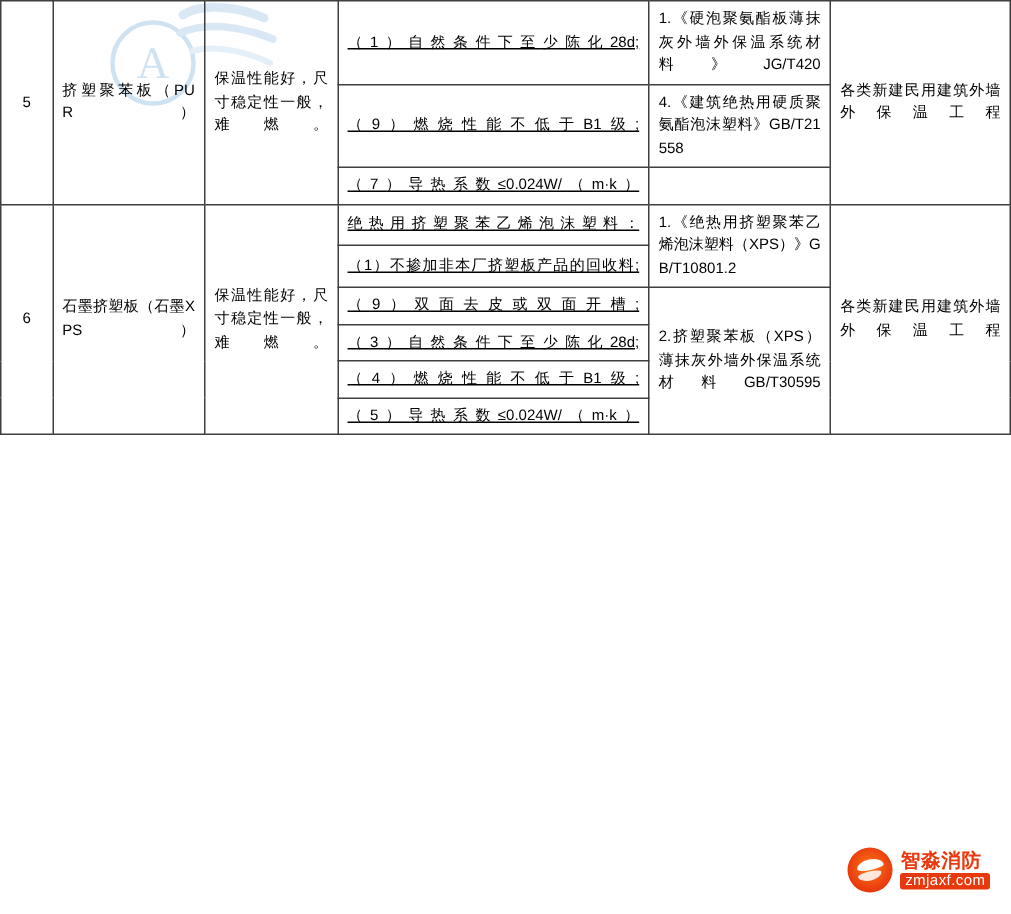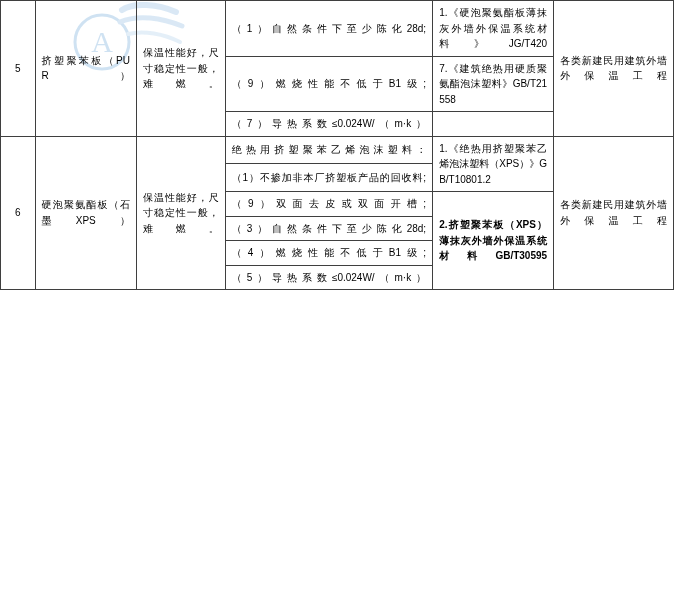--- a/index.html
+++ b/index.html
@@ -53,28 +53,29 @@
   }
   td.name, td.perf {
     text-align: justify;
     text-align-last: justify;
     font-size: 13.5px;
     line-height: 1.7;
   }
   td.req {
     text-align: justify;
     text-align-last: justify;
+    text-decoration: underline;
   }
   td.std {
     text-align: justify;
     text-align-last: justify;
     vertical-align: top;
     padding-top: 6px;
   }
-  td.std.mid { vertical-align: middle; font-weight: bold; }
+  td.std.mid { vertical-align: middle; }
   td.scope {
     text-align: justify;
     text-align-last: justify;
     vertical-align: middle;
   }
   td.blank { border-left: 1px solid #3f3f3f; }
 
   
   .watermark {
     position: absolute;
@@ -177,30 +178,30 @@
       <tr>
         <td class="idx" rowspan="3">5</td>
         <td class="name" rowspan="3">挤塑聚苯板（PUR）</td>
         <td class="perf" rowspan="3">保温性能好，尺寸稳定性一般，难燃。</td>
         <td class="req">（1）自然条件下至少陈化28d;</td>
         <td class="std">1.《硬泡聚氨酯板薄抹灰外墙外保温系统材料》JG/T420</td>
         <td class="scope" rowspan="3">各类新建民用建筑外墙外保温工程</td>
       </tr>
       <tr>
         <td class="req">（9）燃烧性能不低于B1级;</td>
-        <td class="std">7.《建筑绝热用硬质聚氨酯泡沫塑料》GB/T21558</td>
+        <td class="std">4.《建筑绝热用硬质聚氨酯泡沫塑料》GB/T21558</td>
       </tr>
       <tr>
         <td class="req">（7）导热系数≤0.024W/（m·k）</td>
         <td class="std blank"></td>
       </tr>
 
       <tr>
         <td class="idx" rowspan="6">6</td>
-        <td class="name" rowspan="6">硬泡聚氨酯板（石墨XPS）</td>
+        <td class="name" rowspan="6">石墨挤塑板（石墨XPS）</td>
         <td class="perf" rowspan="6">保温性能好，尺寸稳定性一般，难燃。</td>
         <td class="req">绝热用挤塑聚苯乙烯泡沫塑料：</td>
         <td class="std" rowspan="2">1.《绝热用挤塑聚苯乙烯泡沫塑料（XPS）》GB/T10801.2</td>
         <td class="scope" rowspan="6">各类新建民用建筑外墙外保温工程</td>
       </tr>
       <tr>
         <td class="req">（1）不掺加非本厂挤塑板产品的回收料;</td>
       </tr>
       <tr>
         <td class="req">（9）双面去皮或双面开槽;</td>
@@ -211,14 +212,21 @@
       </tr>
       <tr>
         <td class="req">（4）燃烧性能不低于B1级;</td>
       </tr>
       <tr>
         <td class="req">（5）导热系数≤0.024W/（m·k）</td>
       </tr>
     </tbody>
   </table>
 
+  <div class="logo">
+    <div class="mark"></div>
+    <div class="txt">
+      <span class="cn">智淼消防</span>
+      <span class="en">zmjaxf.com</span>
+    </div>
+  </div>
 
 </div>
 
 </body></html>

